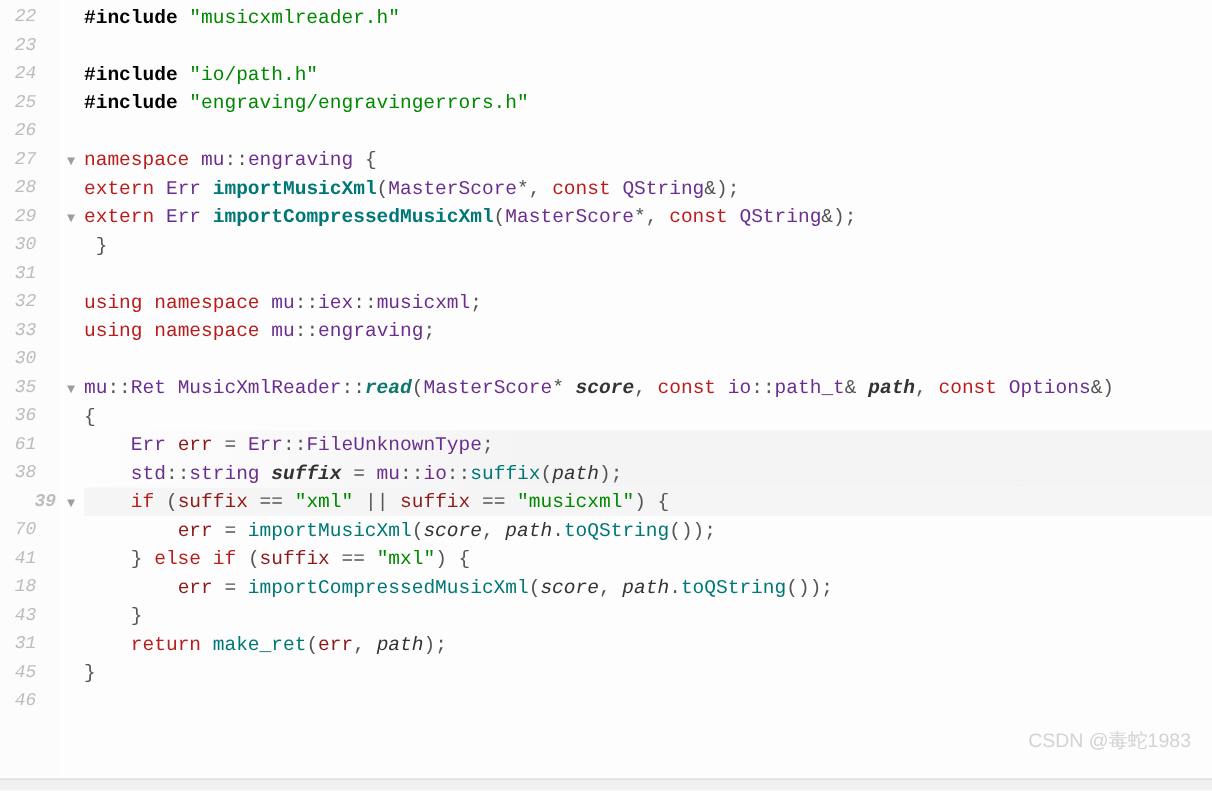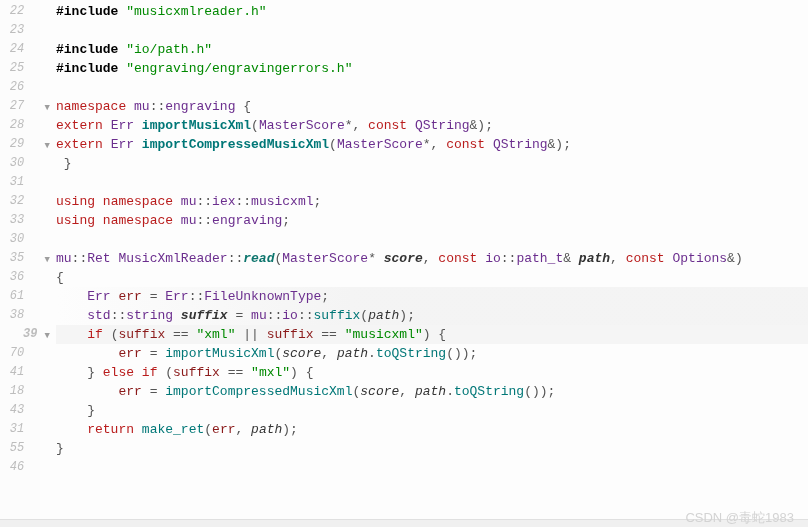--- a/index.html
+++ b/index.html
@@ -61,21 +61,21 @@
   .typ { color: #6b2e8e; }
   .fn  { color: #007777; }
   .fnb { color: #007777; font-weight: bold; }
   .fnbi { color: #0f766e; font-weight: bold; font-style: italic; }
   .id  { color: #8b1a1a; }
   .arg { font-style: italic; color: #333; }
   .argb { font-style: italic; font-weight: bold; color: #333; }
   .pl  { color: #555; }
   .watermark {
     position: absolute;
-    bottom: 0;
+    bottom: 24px;
     right: 14px;
     color: #d3d3d3;
     font-family: Arial, sans-serif;
     font-size: 13px;
     pointer-events: none;
   }
   .bottom-bar {
     position: absolute;
     bottom: 0;
     left: 0;
@@ -106,19 +106,19 @@
       <div class="gutter-row">35<span class="fold">▼</span></div>
       <div class="gutter-row">36</div>
       <div class="gutter-row">61</div>
       <div class="gutter-row">38</div>
       <div class="gutter-row" style="font-weight: bold; margin-left: 23px;">39<span class="fold">▼</span></div>
       <div class="gutter-row">70</div>
       <div class="gutter-row">41</div>
       <div class="gutter-row">18</div>
       <div class="gutter-row">43</div>
       <div class="gutter-row">31</div>
-      <div class="gutter-row">55</div>
+      <div class="gutter-row">45</div>
       <div class="gutter-row">46</div>
     </div>
   <div class="code" id="code"><div class="line"><span class="pp">#include </span><span class="str">"musicxmlreader.h"</span></div><div class="line"></div><div class="line"><span class="pp">#include </span><span class="str">"io/path.h"</span></div><div class="line"><span class="pp">#include </span><span class="str">"engraving/engravingerrors.h"</span></div><div class="line"></div><div class="line"><span class="kw">namespace</span><span class="pl"> </span><span class="typ">mu</span><span class="pl">::</span><span class="typ">engraving</span><span class="pl"> {</span></div><div class="line"><span class="kw">extern</span><span class="pl"> </span><span class="typ">Err</span><span class="pl"> </span><span class="fnb">importMusicXml</span><span class="pl">(</span><span class="typ">MasterScore</span><span class="pl">*, </span><span class="kw">const</span><span class="pl"> </span><span class="typ">QString</span><span class="pl">&amp;);</span></div><div class="line"><span class="kw">extern</span><span class="pl"> </span><span class="typ">Err</span><span class="pl"> </span><span class="fnb">importCompressedMusicXml</span><span class="pl">(</span><span class="typ">MasterScore</span><span class="pl">*, </span><span class="kw">const</span><span class="pl"> </span><span class="typ">QString</span><span class="pl">&amp;);</span></div><div class="line"><span class="pl"> }</span></div><div class="line"></div><div class="line"><span class="kw">using</span><span class="pl"> </span><span class="kw">namespace</span><span class="pl"> </span><span class="typ">mu</span><span class="pl">::</span><span class="typ">iex</span><span class="pl">::</span><span class="typ">musicxml</span><span class="pl">;</span></div><div class="line"><span class="kw">using</span><span class="pl"> </span><span class="kw">namespace</span><span class="pl"> </span><span class="typ">mu</span><span class="pl">::</span><span class="typ">engraving</span><span class="pl">;</span></div><div class="line"></div><div class="line"><span class="typ">mu</span><span class="pl">::</span><span class="typ">Ret</span><span class="pl"> </span><span class="typ">MusicXmlReader</span><span class="pl">::</span><span class="fnbi">read</span><span class="pl">(</span><span class="typ">MasterScore</span><span class="pl">* </span><span class="argb">score</span><span class="pl">, </span><span class="kw">const</span><span class="pl"> </span><span class="typ">io</span><span class="pl">::</span><span class="typ">path_t</span><span class="pl">&amp; </span><span class="argb">path</span><span class="pl">, </span><span class="kw">const</span><span class="pl"> </span><span class="typ">Options</span><span class="pl">&amp;)</span></div><div class="line"><span class="pl">{</span></div><div class="line hl"><span class="pl">    </span><span class="typ">Err</span><span class="pl"> </span><span class="id">err</span><span class="pl"> = </span><span class="typ">Err</span><span class="pl">::</span><span class="typ">FileUnknownType</span><span class="pl">;</span></div><div class="line hl"><span class="pl">    </span><span class="typ">std</span><span class="pl">::</span><span class="typ">string</span><span class="pl"> </span><span class="argb">suffix</span><span class="pl"> = </span><span class="typ">mu</span><span class="pl">::</span><span class="typ">io</span><span class="pl">::</span><span class="fn">suffix</span><span class="pl">(</span><span class="arg">path</span><span class="pl">);</span></div><div class="line current"><span class="pl">    </span><span class="kw">if</span><span class="pl"> (</span><span class="id">suffix</span><span class="pl"> == </span><span class="str">"xml"</span><span class="pl"> || </span><span class="id">suffix</span><span class="pl"> == </span><span class="str">"musicxml"</span><span class="pl">) {</span></div><div class="line"><span class="pl">        </span><span class="id">err</span><span class="pl"> = </span><span class="fn">importMusicXml</span><span class="pl">(</span><span class="arg">score</span><span class="pl">, </span><span class="arg">path</span><span class="pl">.</span><span class="fn">toQString</span><span class="pl">());</span></div><div class="line"><span class="pl">    } </span><span class="kw">else</span><span class="pl"> </span><span class="kw">if</span><span class="pl"> (</span><span class="id">suffix</span><span class="pl"> == </span><span class="str">"mxl"</span><span class="pl">) {</span></div><div class="line"><span class="pl">        </span><span class="id">err</span><span class="pl"> = </span><span class="fn">importCompressedMusicXml</span><span class="pl">(</span><span class="arg">score</span><span class="pl">, </span><span class="arg">path</span><span class="pl">.</span><span class="fn">toQString</span><span class="pl">());</span></div><div class="line"><span class="pl">    }</span></div><div class="line"><span class="pl">    </span><span class="kw">return</span><span class="pl"> </span><span class="fn">make_ret</span><span class="pl">(</span><span class="id">err</span><span class="pl">, </span><span class="arg">path</span><span class="pl">);</span></div><div class="line"><span class="pl">}</span></div><div class="line"></div></div>
 </div>
 <div class="bottom-bar"></div>
 <div class="watermark">CSDN @毒蛇1983</div>
 
 </body></html>

